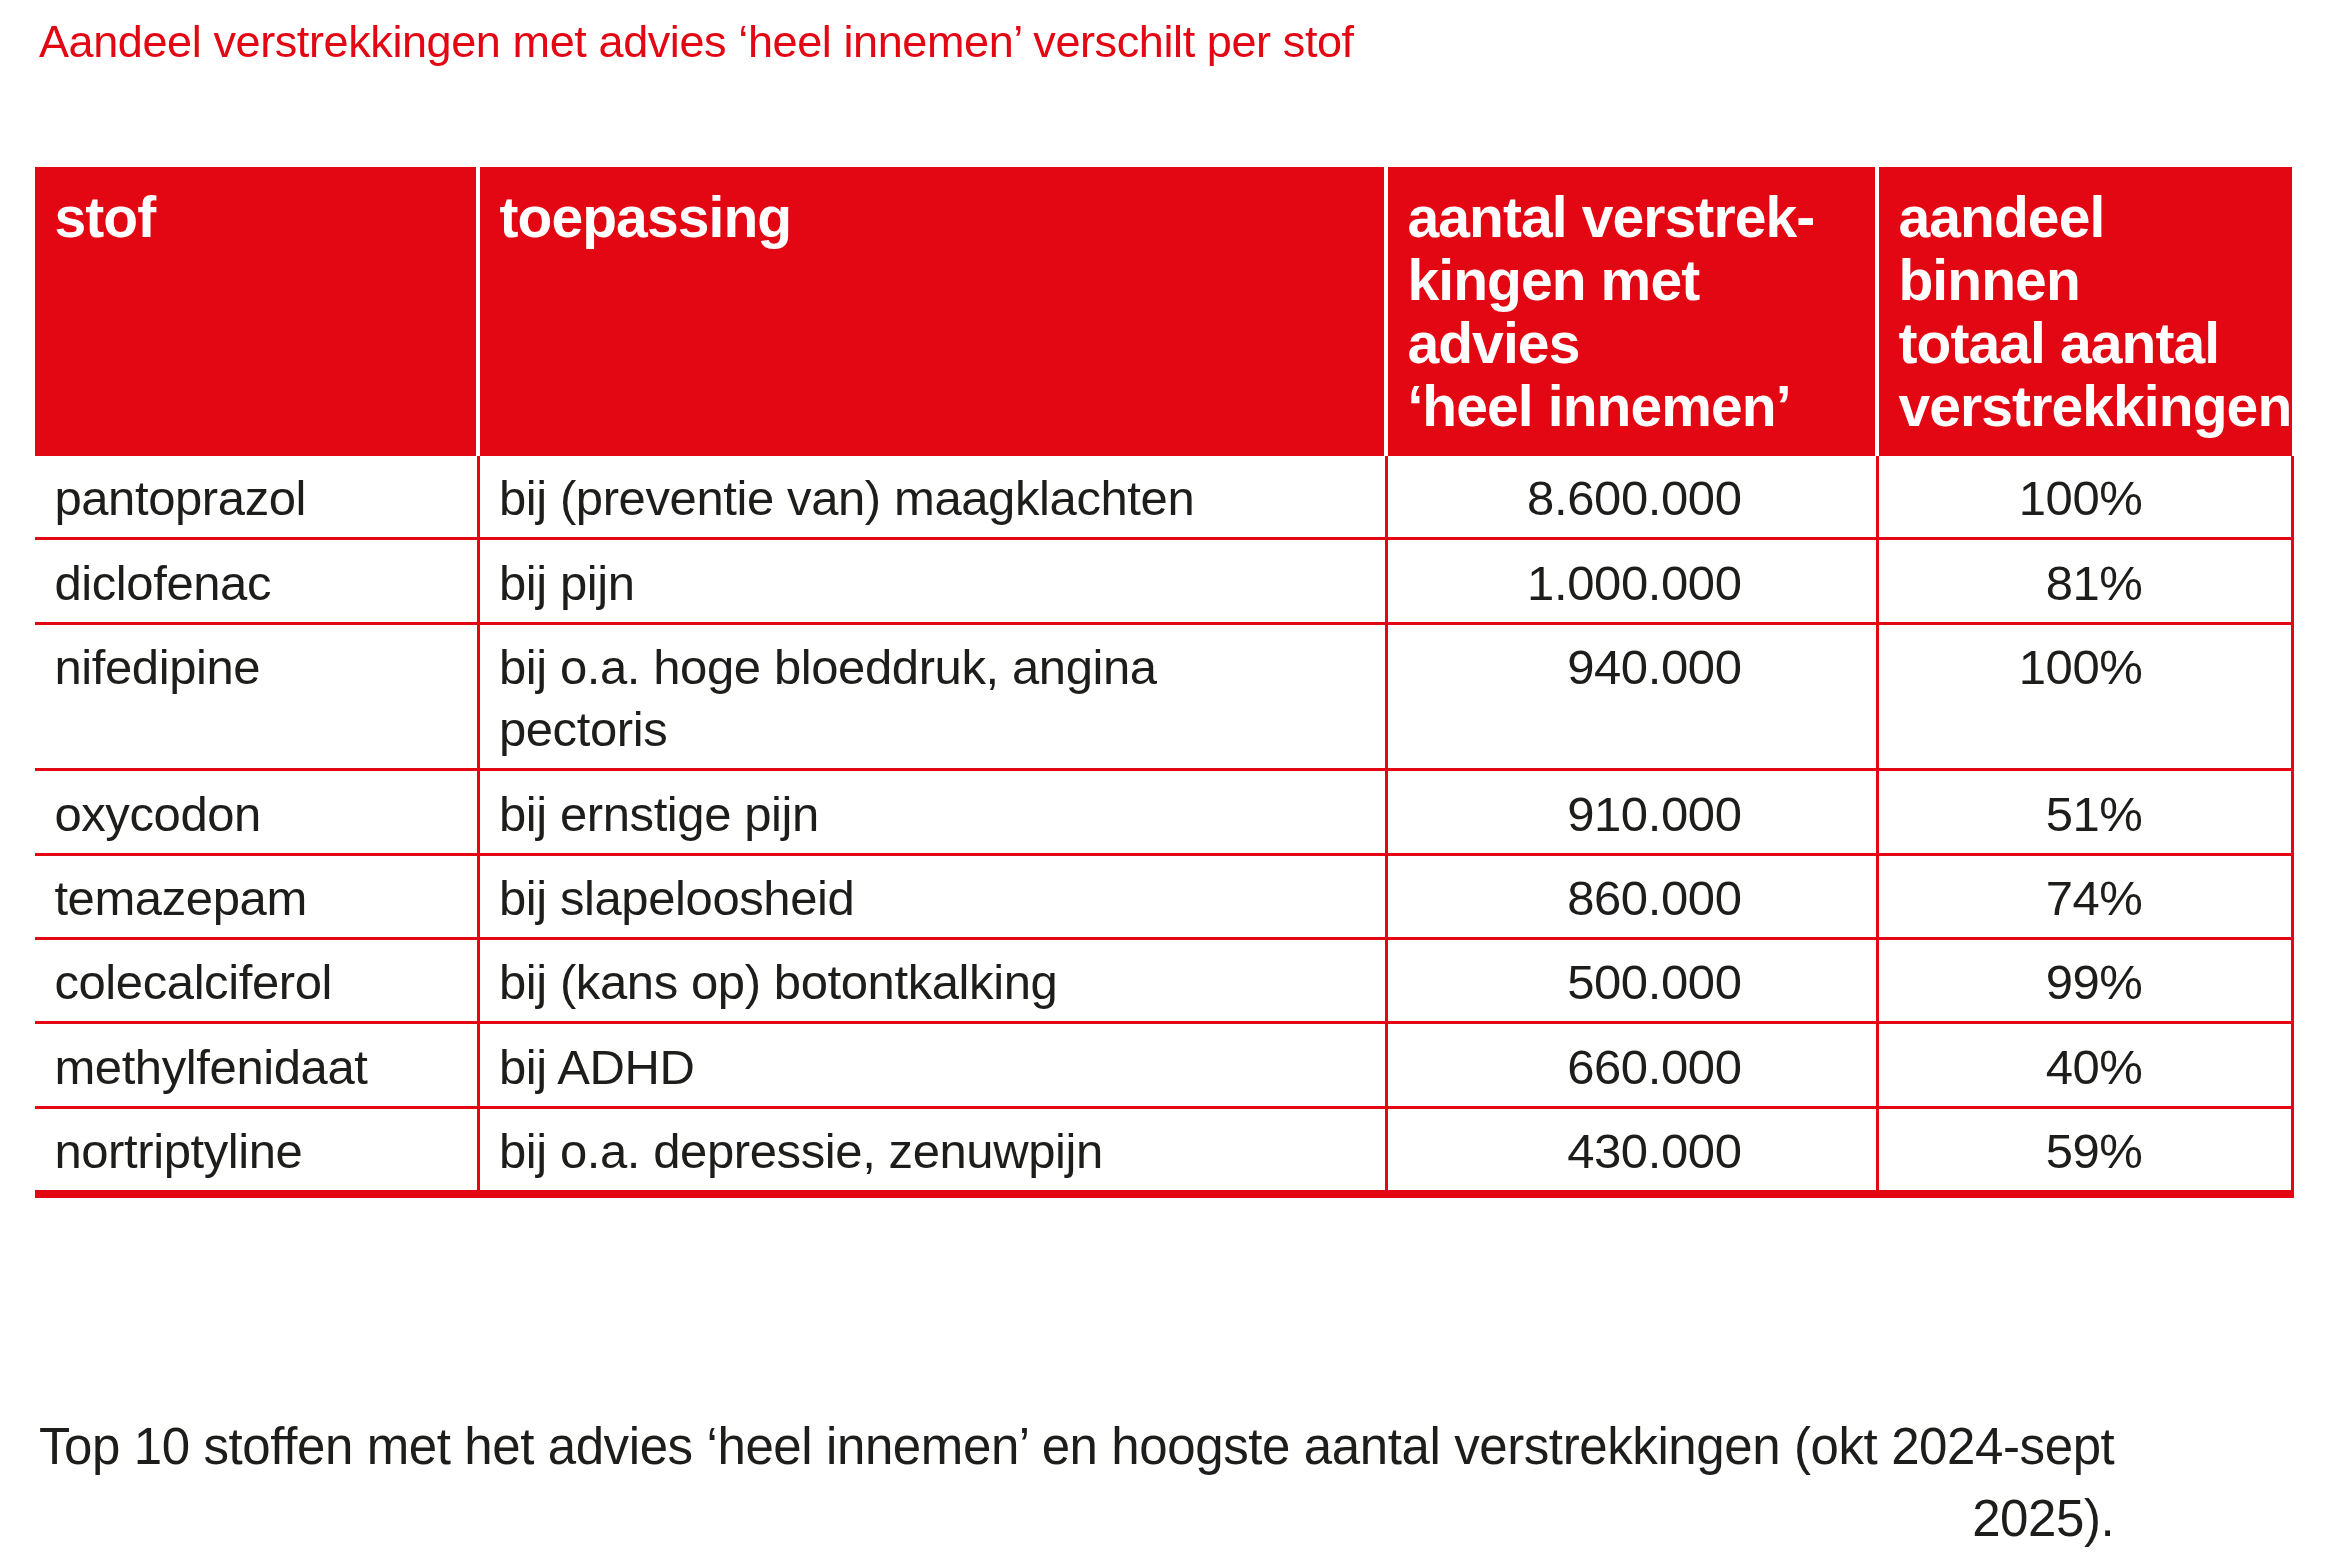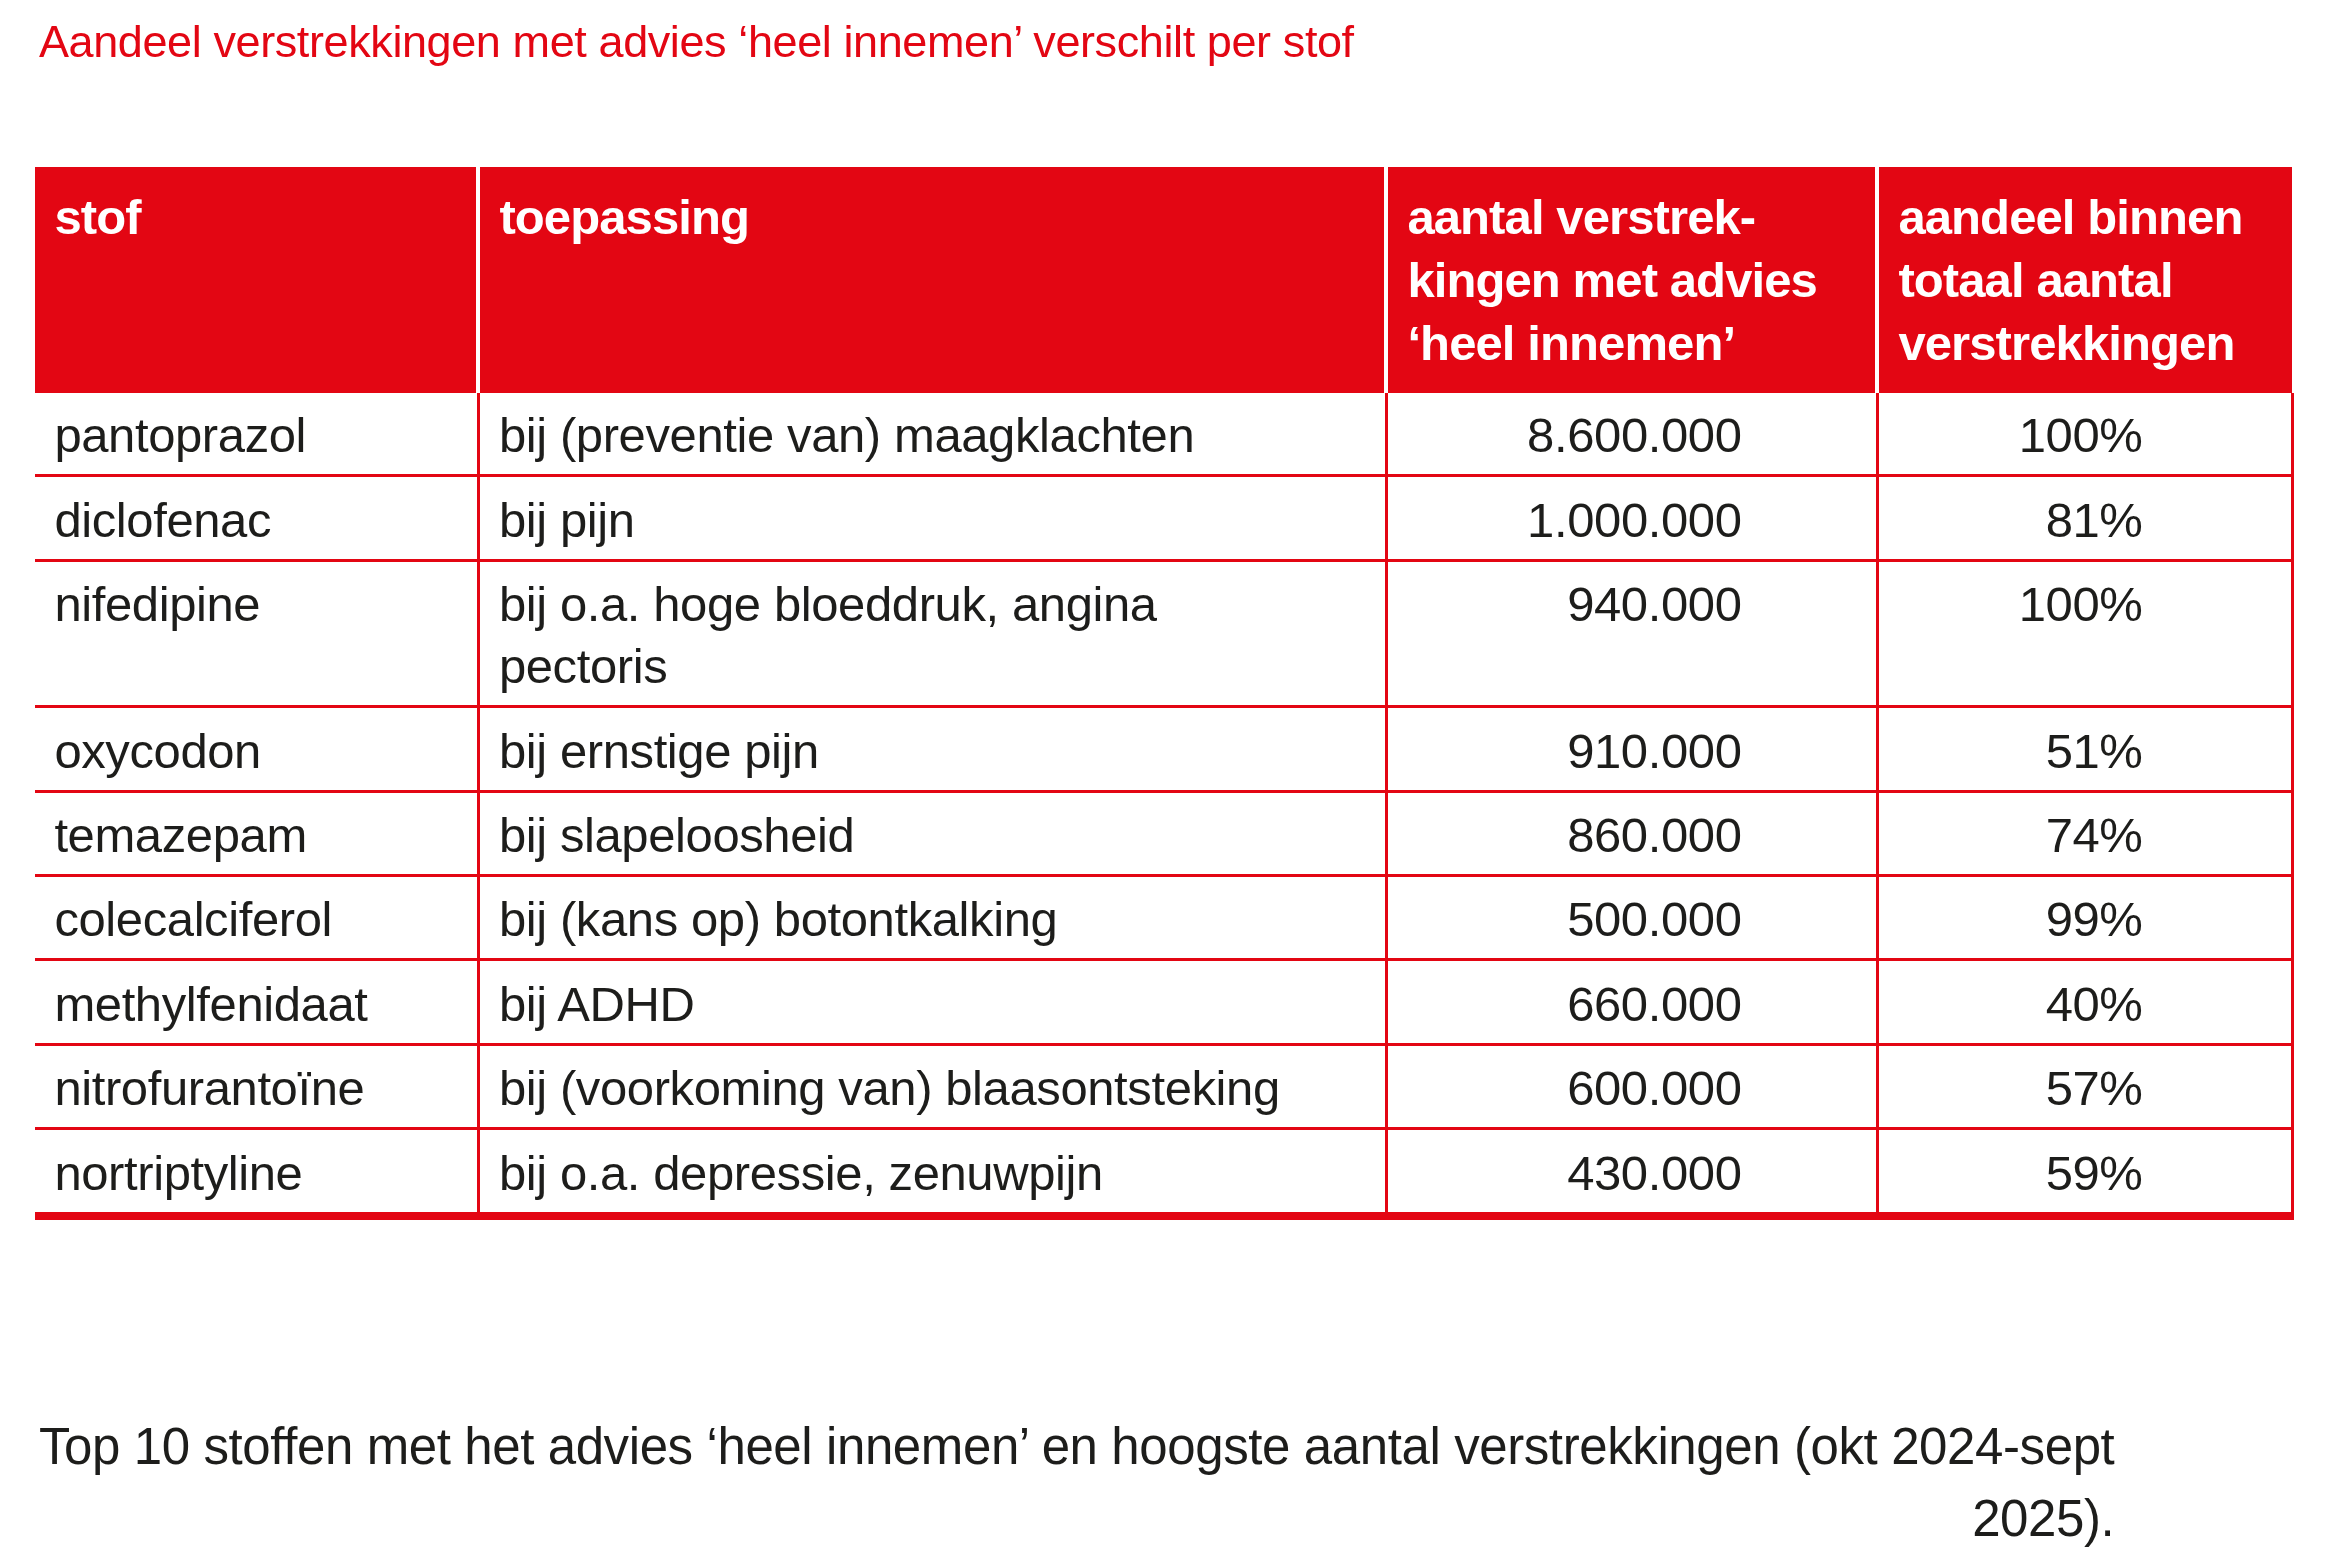--- a/index.html
+++ b/index.html
@@ -19,21 +19,21 @@
   table.data-table{
     position:absolute;left:35px;top:167px;
     width:2257px;border-collapse:collapse;table-layout:fixed;
   }
   col.c-stof{width:443px;}
   col.c-toepassing{width:908px;}
   col.c-aantal{width:491px;}
   col.c-aandeel{width:415px;}
   thead th{
     background:var(--red);color:#ffffff;
-    font-size:49px;line-height:63px;font-weight:700;letter-spacing:-0.9px;
+    font-size:57px;line-height:63px;font-weight:700;letter-spacing:-0.9px;
     text-align:left;vertical-align:top;
     padding:19.4px 8.8px 17.6px 19.4px;
     white-space:pre-line;
   }
   thead th + th{border-left:4.4px solid #ffffff;}
   tbody td{
     font-size:49px;line-height:62px;letter-spacing:-0.4px;
     vertical-align:top;color:var(--ink);
     padding:11.4px 8.8px 8px 19.4px;
     white-space:pre-line;
@@ -112,26 +112,20 @@
       <td class="cell-num">500.000</td>
       <td class="cell-pct">99%</td>
     </tr>
     <tr>
       <td class="cell-stof">methylfenidaat</td>
       <td class="cell-toepassing">bij ADHD</td>
       <td class="cell-num">660.000</td>
       <td class="cell-pct">40%</td>
     </tr>
     <tr>
-      <td class="cell-stof">nitrofurantoïne</td>
-      <td class="cell-toepassing">bij (voorkoming van) blaasontsteking</td>
-      <td class="cell-num">600.000</td>
-      <td class="cell-pct">57%</td>
-    </tr>
-    <tr>
       <td class="cell-stof">nortriptyline</td>
       <td class="cell-toepassing">bij o.a. depressie, zenuwpijn</td>
       <td class="cell-num">430.000</td>
       <td class="cell-pct">59%</td>
     </tr>
   </tbody>
 </table>
 
 <div class="figure-caption">Top 10 stoffen met het advies ‘heel innemen’ en hoogste aantal verstrekkingen (okt 2024-sept
 2025).</div>

